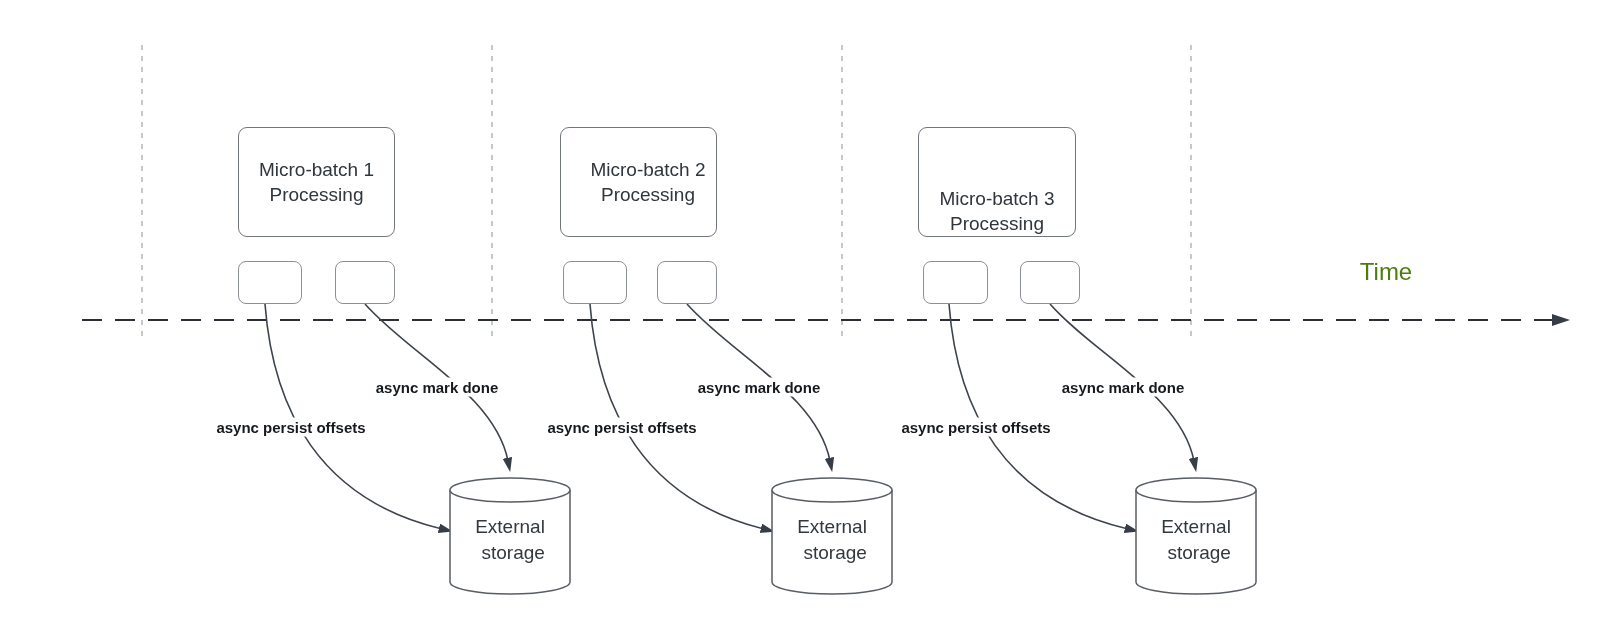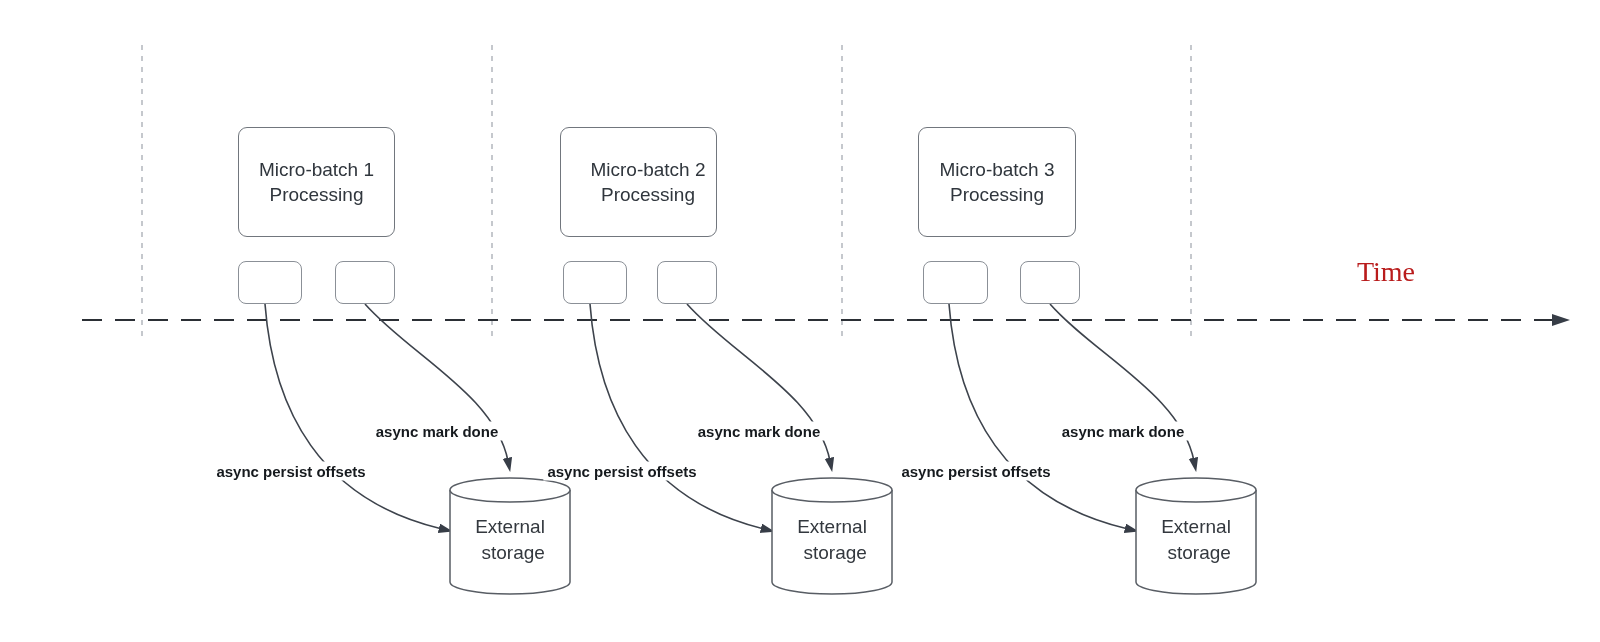--- a/index.html
+++ b/index.html
@@ -35,38 +35,36 @@
 
   .edge-label {
     position: absolute;
     transform: translate(-50%, -50%);
     background: #ffffff;
     padding: 1px 4px;
     font-size: 15px;
     font-weight: bold;
     color: #161a1e;
     white-space: nowrap;
-    margin-top: 44px;
   }
   .storage-label {
     position: absolute;
     transform: translate(-50%, -50%);
     font-size: 19px;
     line-height: 1.36;
     color: #33383e;
     text-align: right;
     white-space: pre-line;
   }
   .time-label {
     position: absolute;
     transform: translate(-50%, -50%);
-    font-size: 28px;
-    color: #b91c1c;
+    font-size: 24px;
+    color: #4d7c0f;
     white-space: nowrap;
-    font-family: Liberation Serif, serif;
   }
 </style>
 </head>
 <body>
 
 <div class="canvas">
 
   <svg width="1600" height="642" viewBox="0 0 1600 642">
     <defs>
       <marker id="arrow" markerWidth="12" markerHeight="8" refX="2" refY="3" orient="auto">
@@ -119,21 +117,21 @@
     <span>Micro-batch 2
 Processing</span>
   </div>
   <div class="node small" style="left:563px; top:261px; width:64px; height:43px;"></div>
   <div class="node small" style="left:657px; top:261px; width:60px; height:43px;"></div>
   <div class="edge-label" style="left:622px; top:427px;">async persist offsets</div>
   <div class="edge-label" style="left:759px; top:387px;">async mark done</div>
   <div class="storage-label" style="left:832px; top:540px;">External
 storage</div>
 
-  <div class="node big" style="left:918px; top:127px; width:158px; height:110px;">
+  <div class="node big" style="left:918px; top:127px; width:158px; height:110px;align-items:flex-end;">
     <span>Micro-batch 3
 Processing</span>
   </div>
   <div class="node small" style="left:923px; top:261px; width:65px; height:43px;"></div>
   <div class="node small" style="left:1020px; top:261px; width:60px; height:43px;"></div>
   <div class="edge-label" style="left:976px; top:427px;">async persist offsets</div>
   <div class="edge-label" style="left:1123px; top:387px;">async mark done</div>
   <div class="storage-label" style="left:1196px; top:540px;">External
 storage</div>
 

